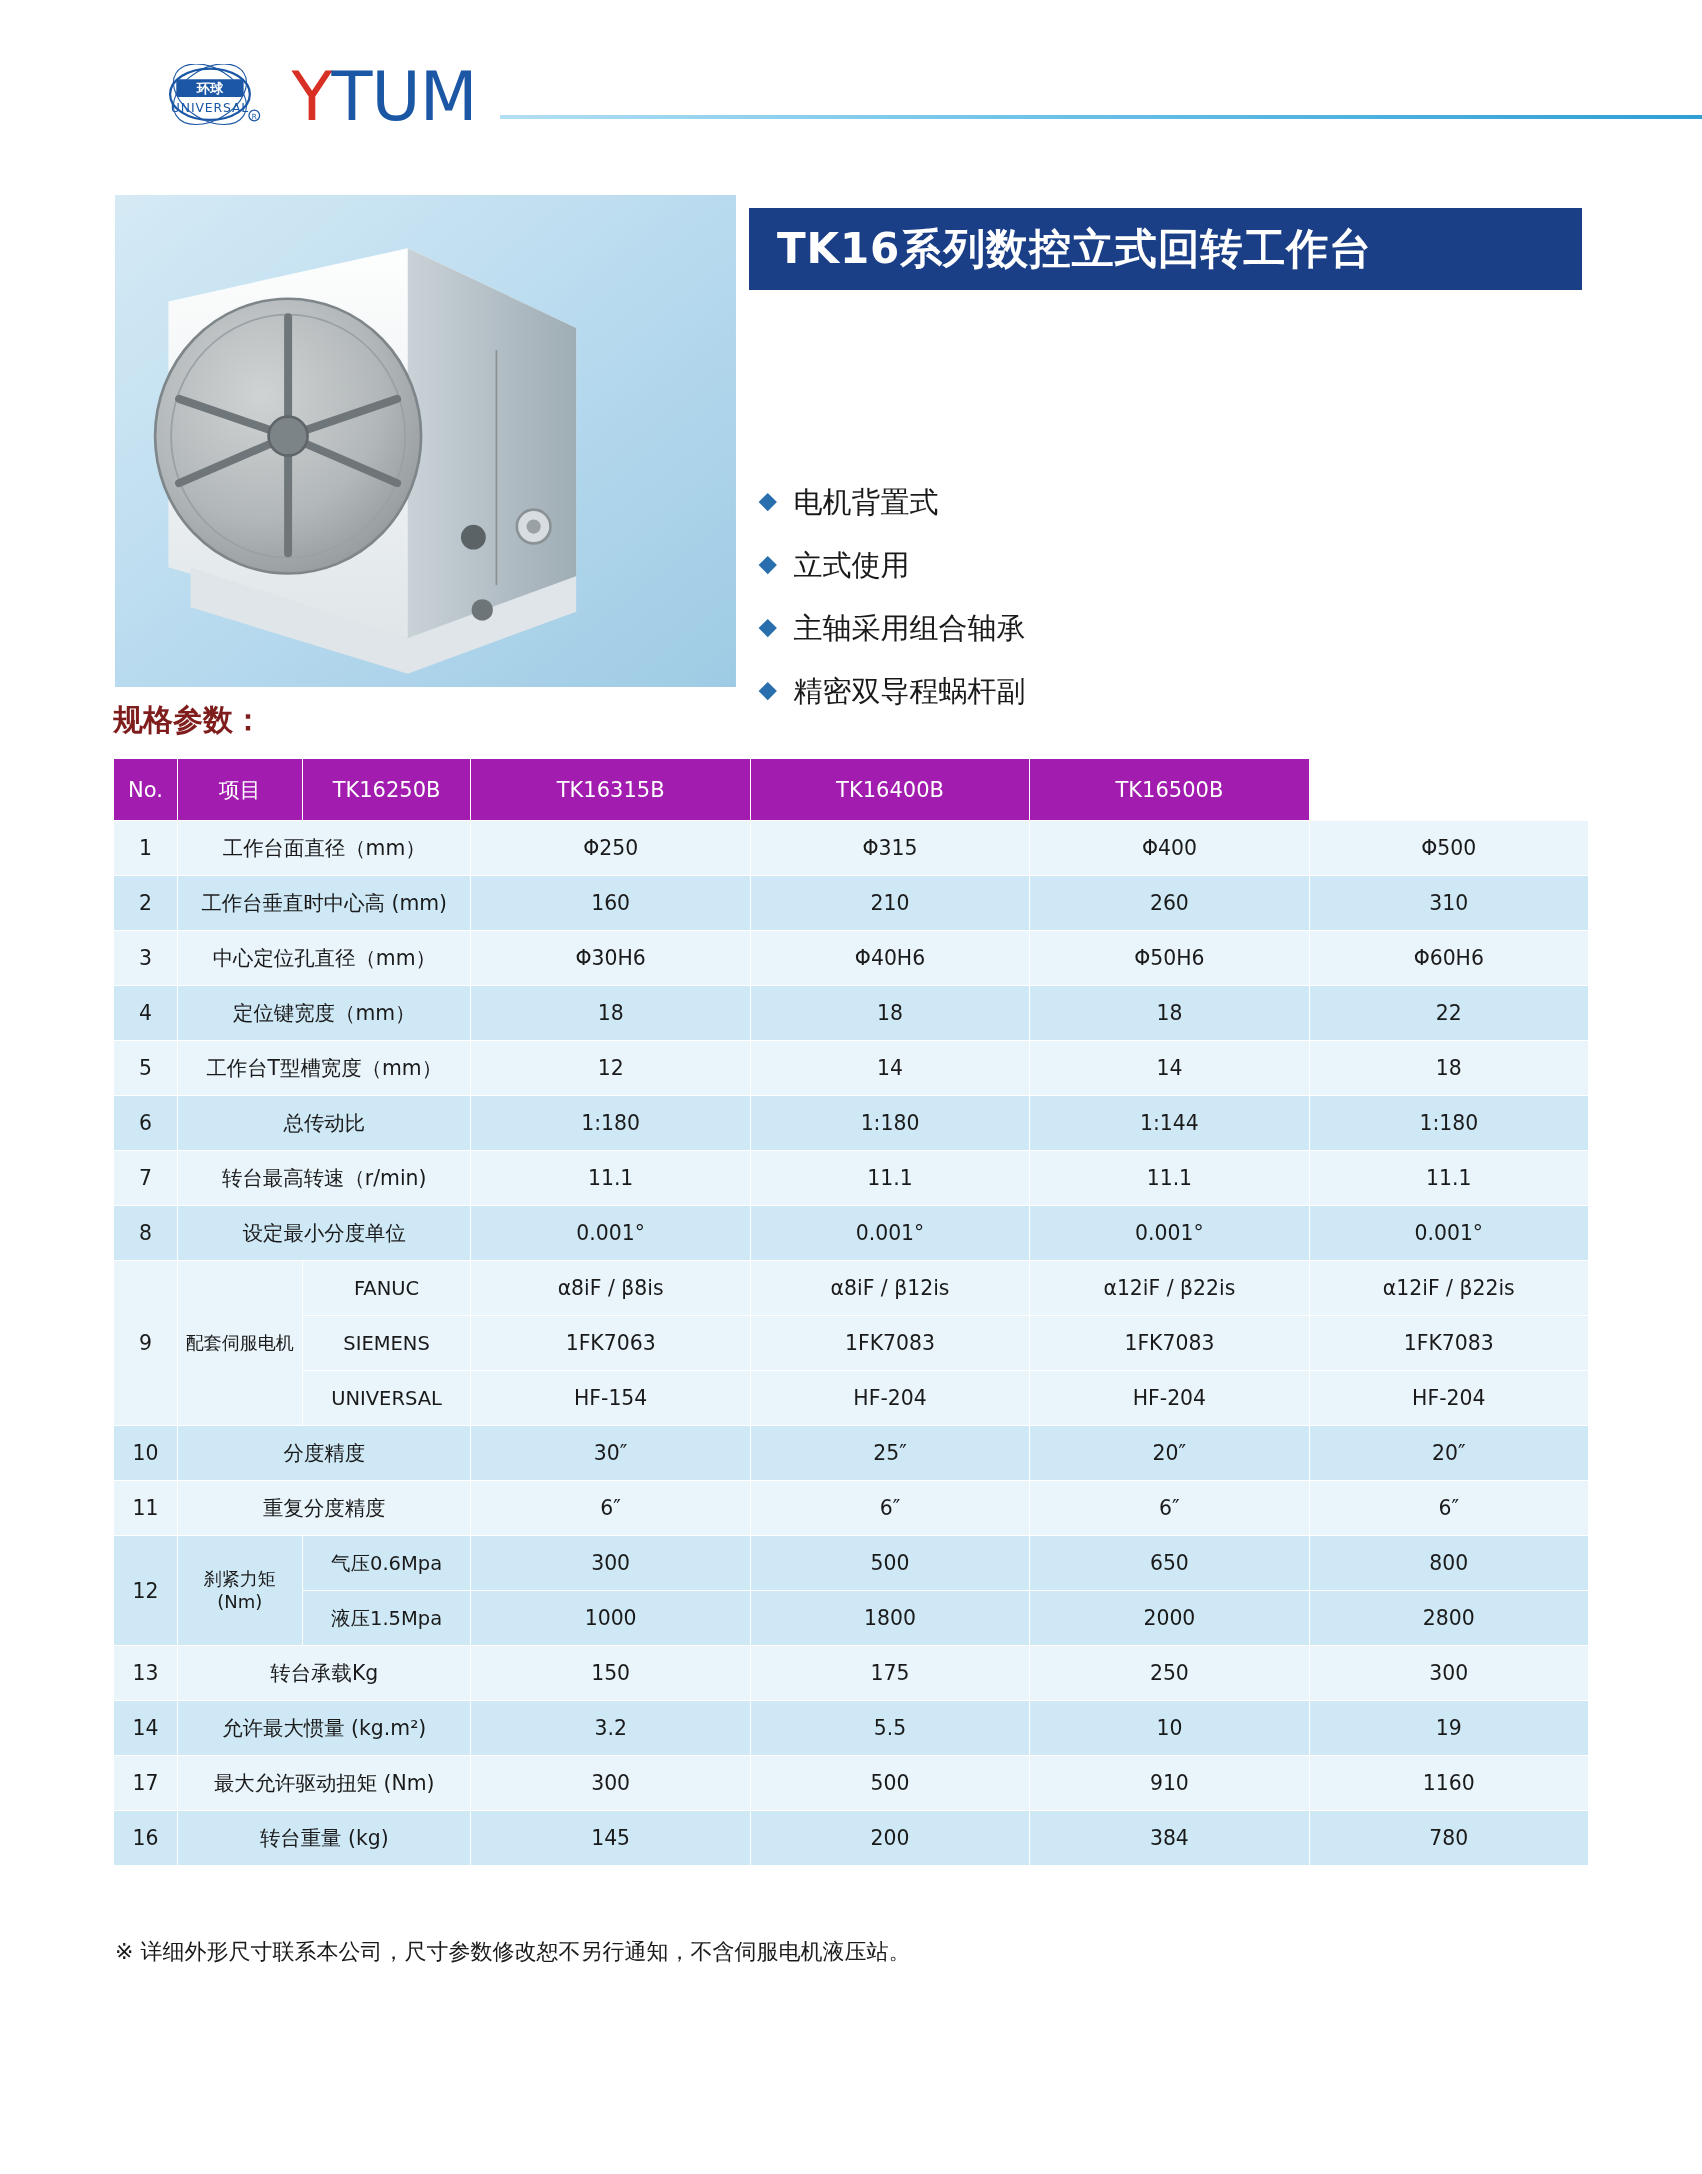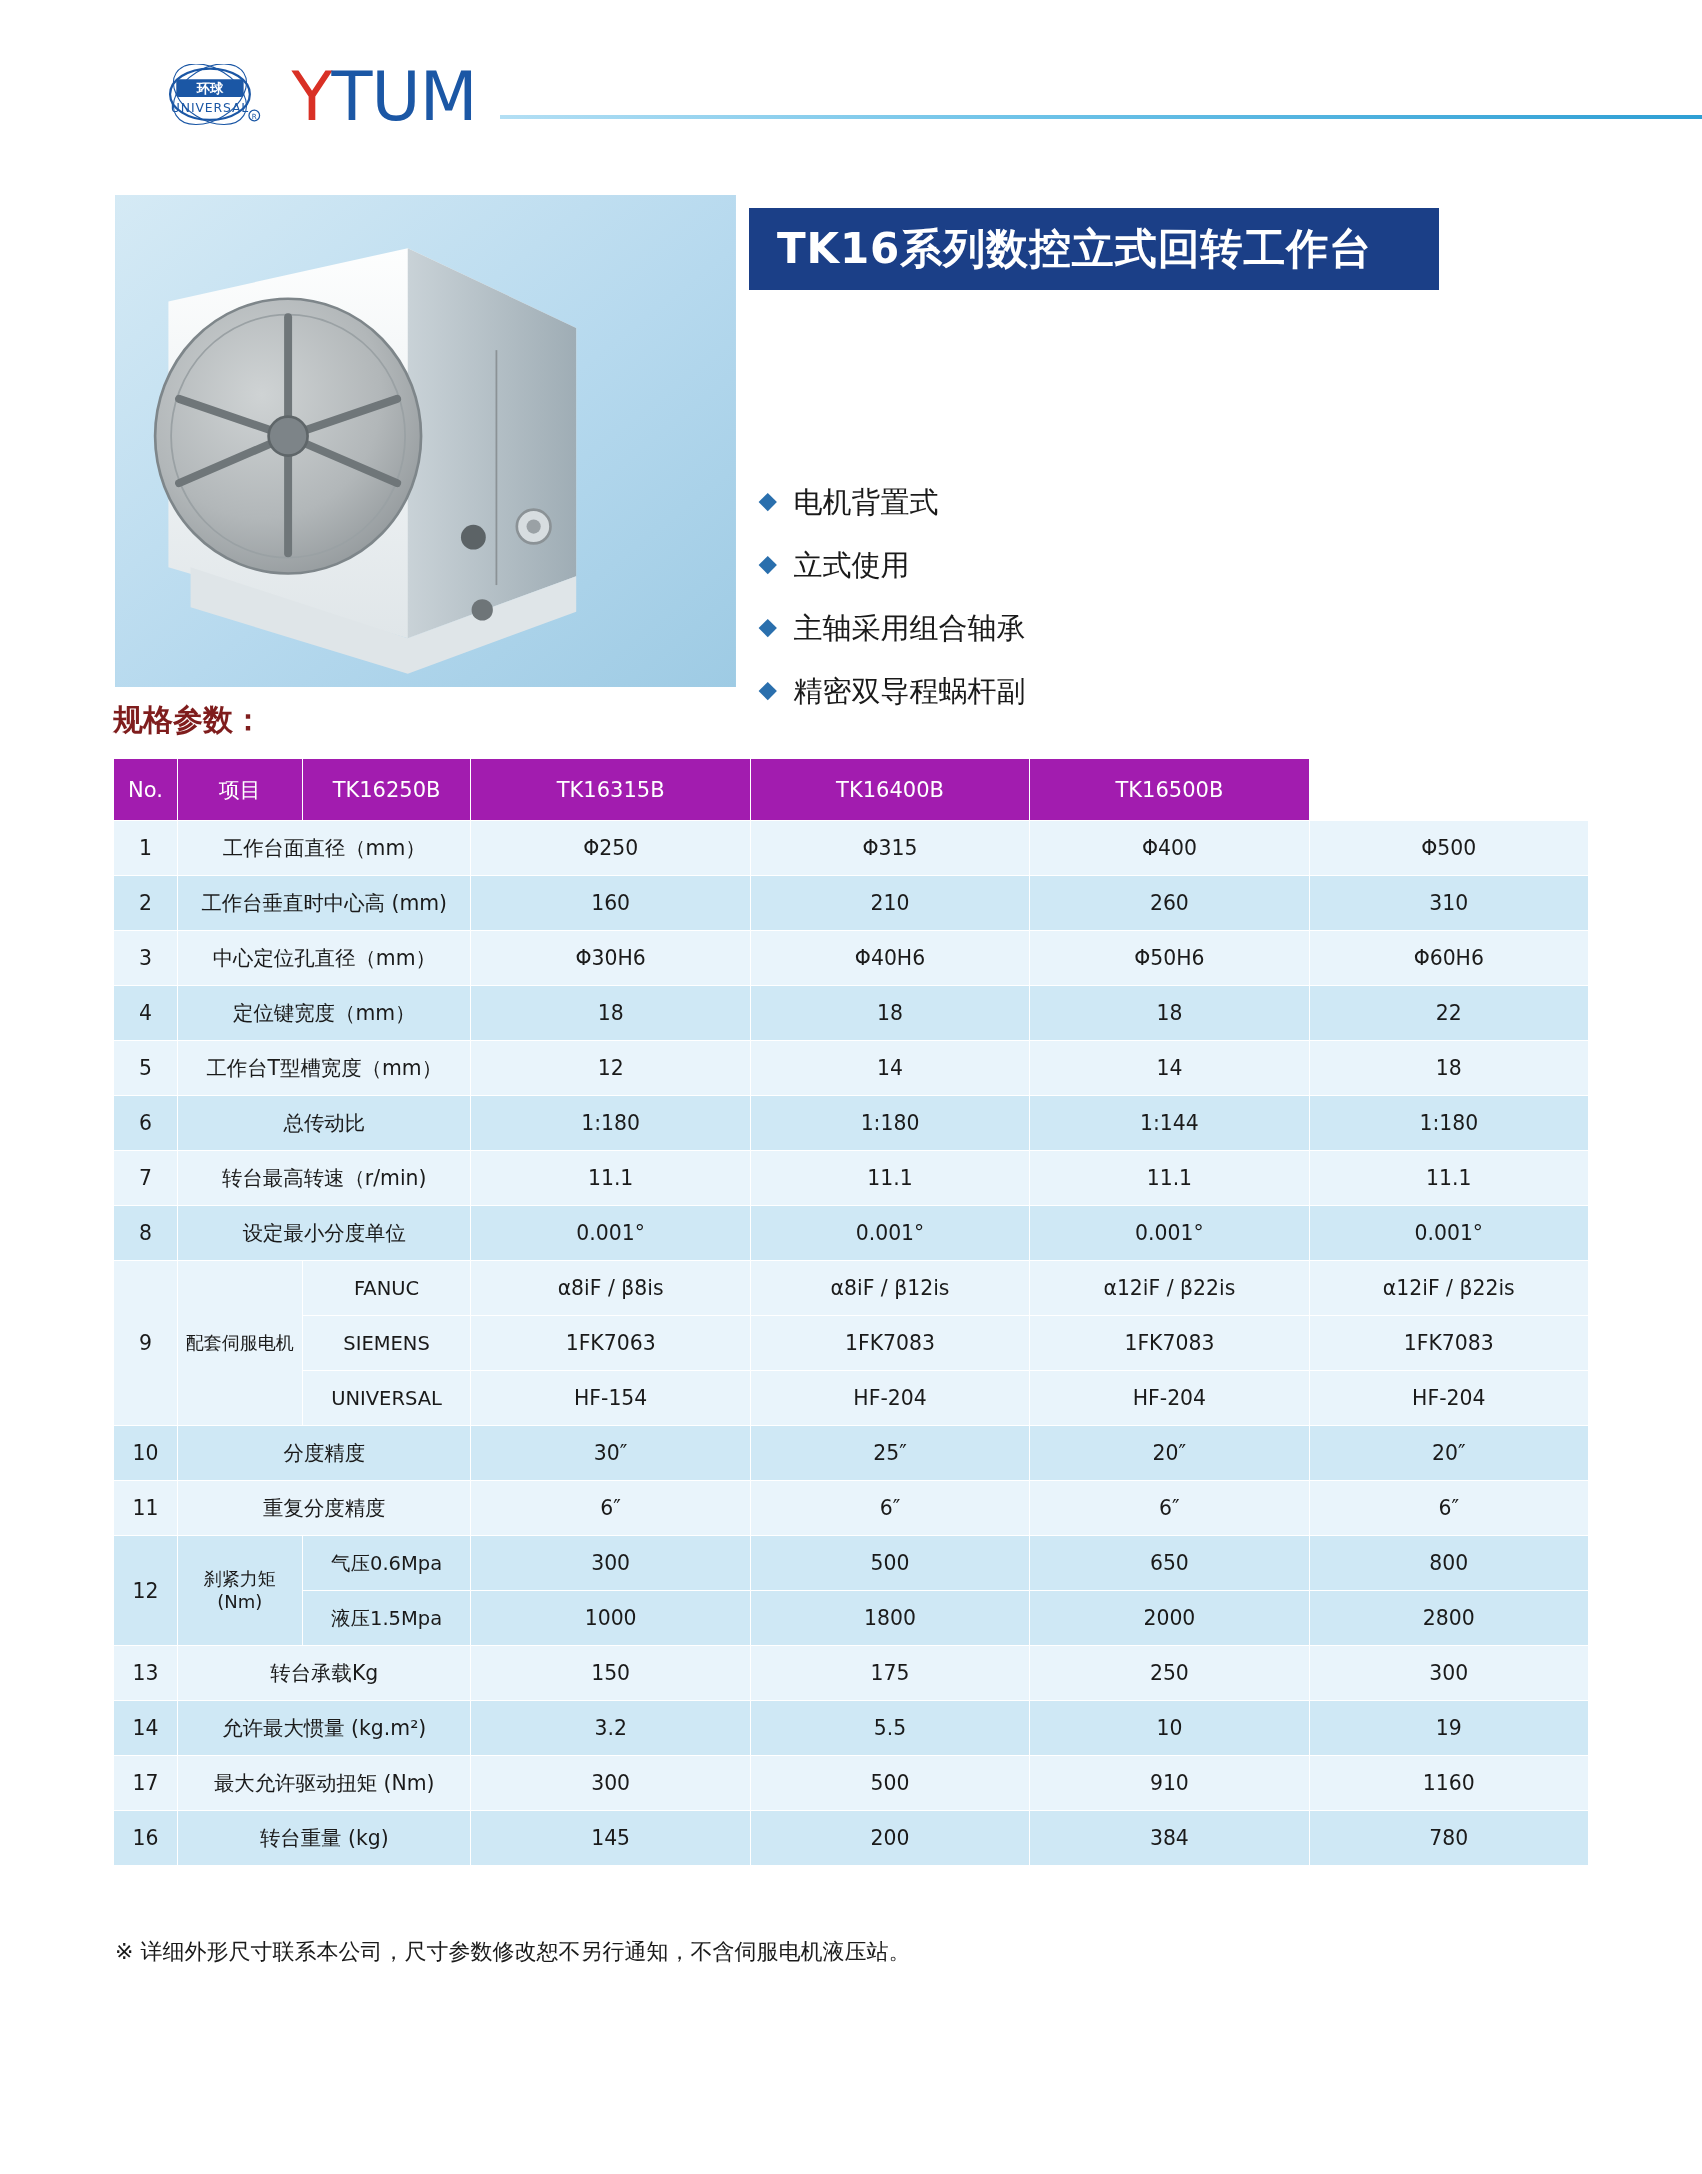--- a/index.html
+++ b/index.html
@@ -78,21 +78,21 @@
     height: 492px;
     background: linear-gradient(165deg, #cfe6f3 0%, #bcdcef 40%, #a9d1e7 100%);
     overflow: hidden;
   }
   .product-photo svg { display: block; }
 
   .title-bar {
     position: absolute;
     left: 749px;
     top: 53px;
-    width: 690px;
+    width: 833px;
     height: 82px;
     background: #1b3f87;
     display: flex;
     align-items: center;
     padding-left: 28px;
     box-sizing: border-box;
   }
   .title-bar h1 {
     margin: 0;
     color: #ffffff;

